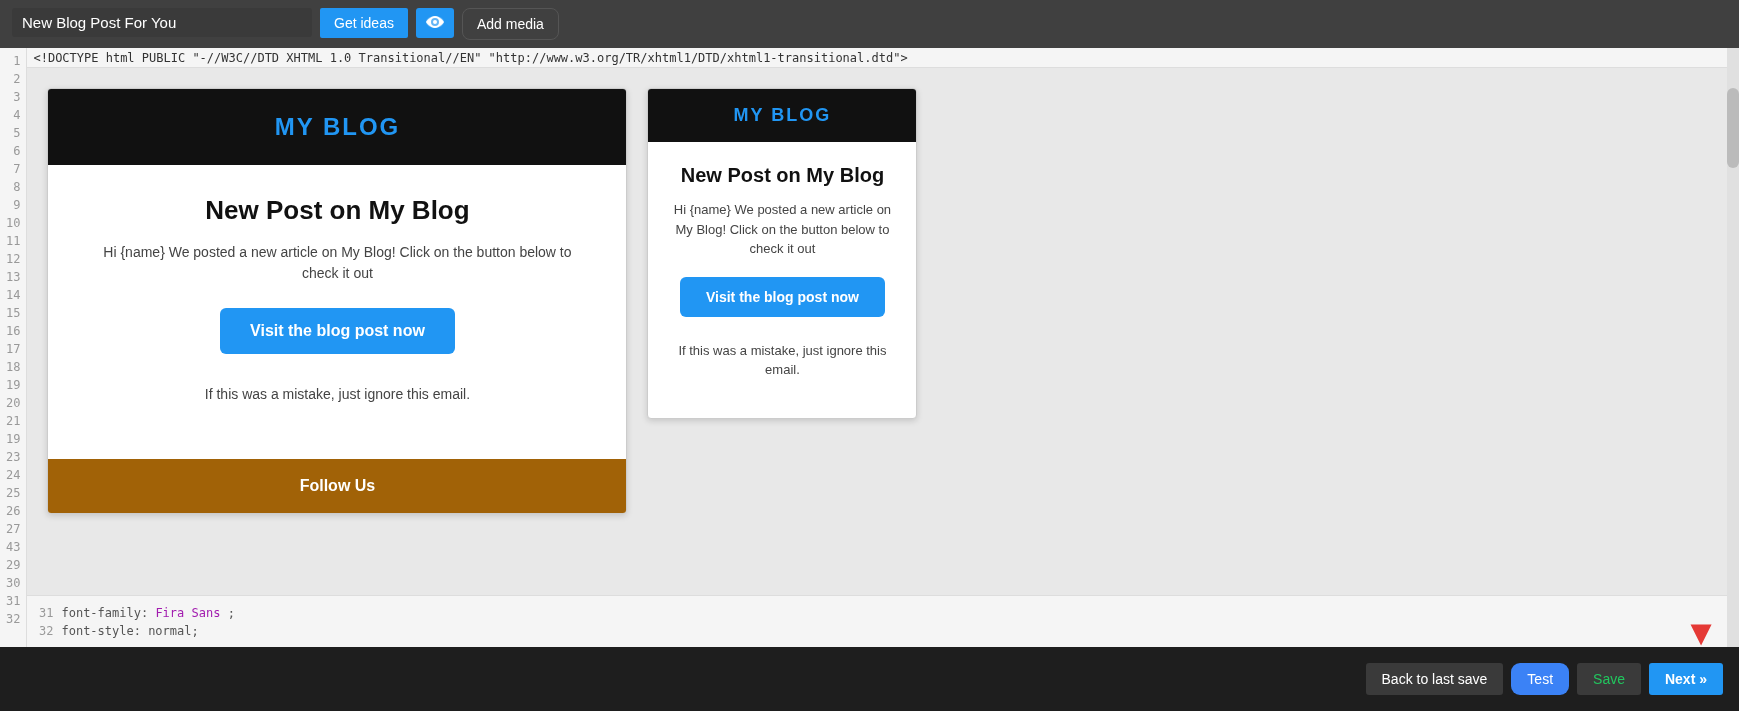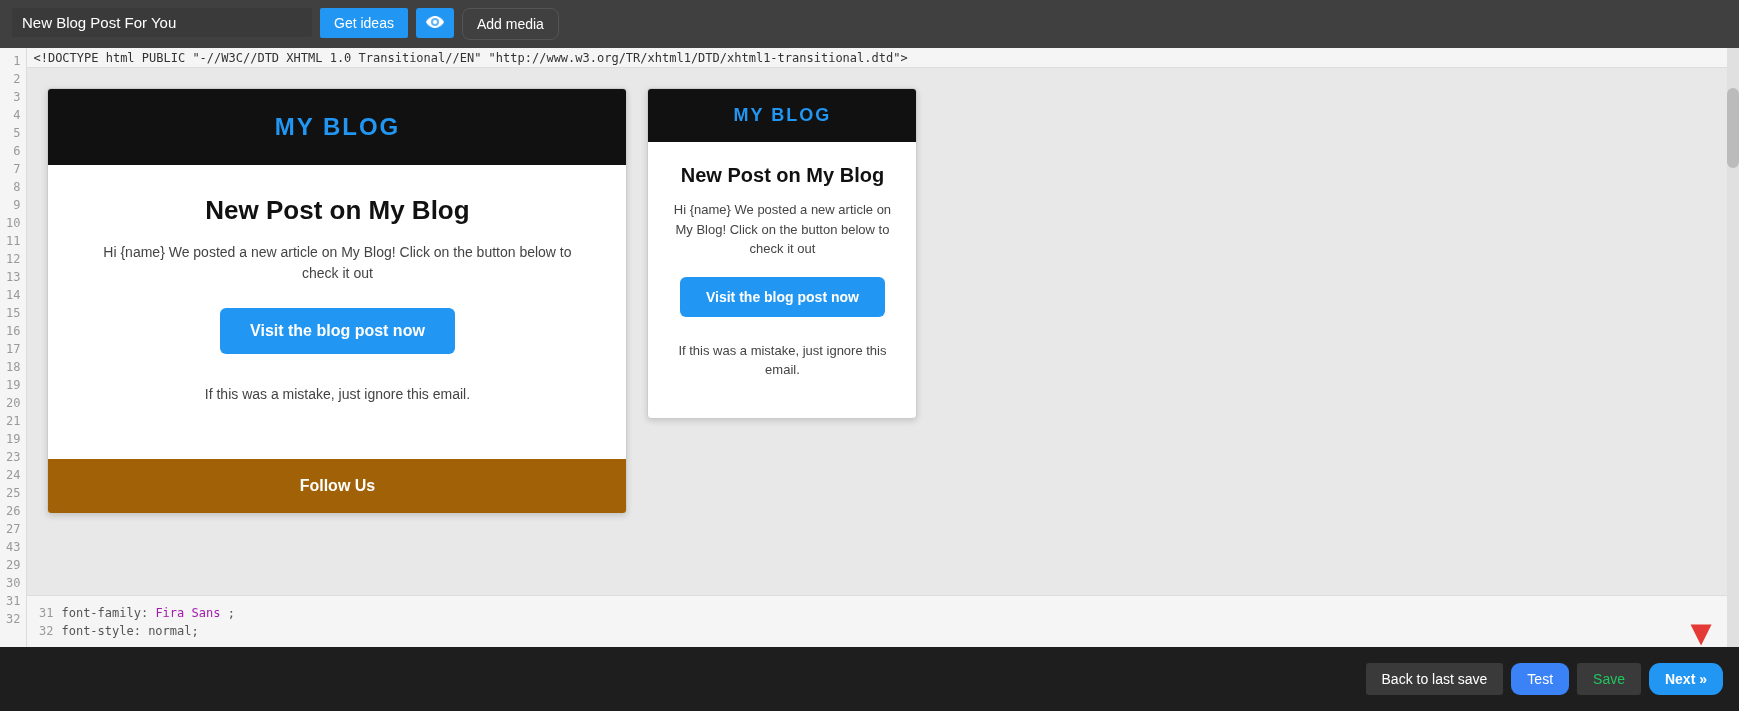--- a/index.html
+++ b/index.html
@@ -228,21 +228,21 @@
       padding: 8px 16px;
       border-radius: 3px;
       cursor: pointer;
       font-size: 14px;
     }
     .btn-next {
       background: #2196f3;
       color: #fff;
       border: none;
       padding: 8px 16px;
-      border-radius: 11px;
+      border-radius: 3px;
       cursor: pointer;
       font-size: 14px;
       font-weight: bold;
     }
 
     
     .arrow-indicator {
       position: absolute;
       right: 20px;
       bottom: 60px;

